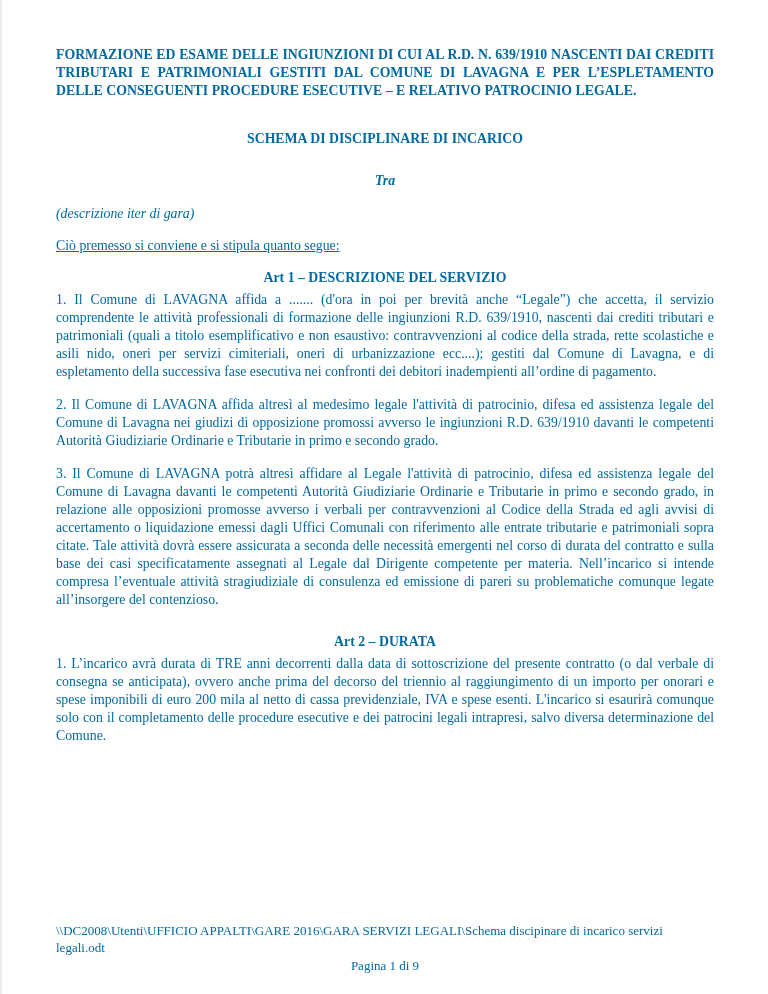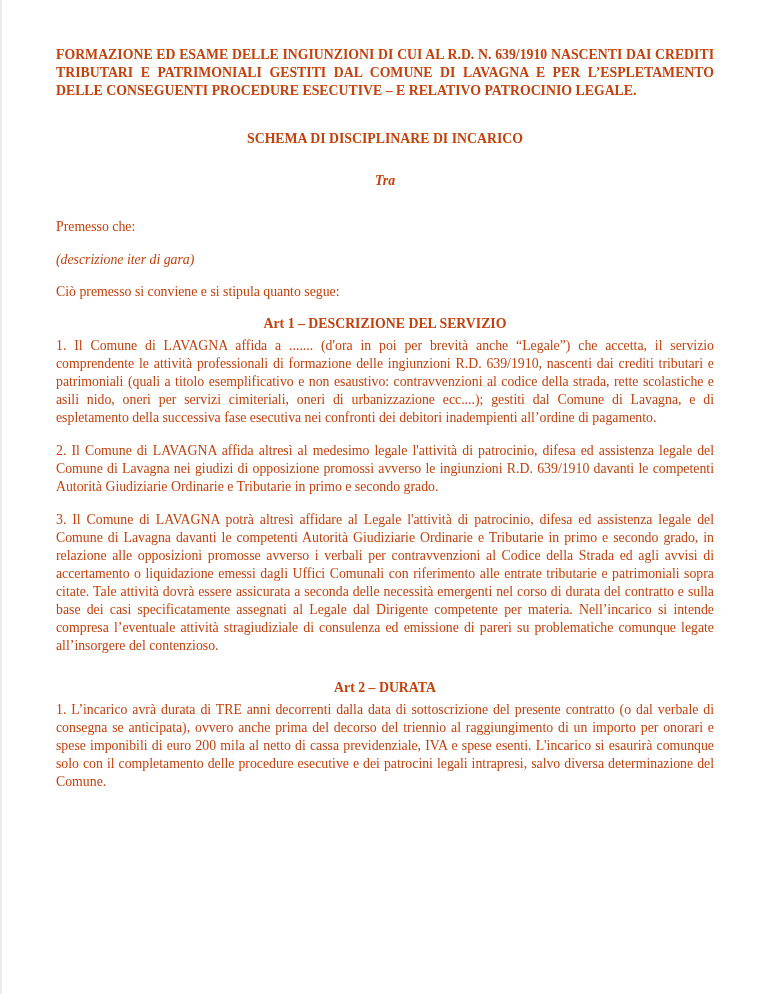--- a/index.html
+++ b/index.html
@@ -7,21 +7,21 @@
     padding: 0;
     background: #ffffff;
   }
   .page {
     position: relative;
     width: 768px;
     height: 994px;
     box-sizing: border-box;
     padding: 46px 54px 0 54px;
     background: #ffffff;
-    color: #c2410c;
+    color: #0369a1;
     font-family: "Liberation Serif", "DejaVu Serif", serif;
     font-size: 13.8px;
     line-height: 18px;
     border-left: 2px solid #ececec;
     overflow: hidden;
   }
   .doc-title {
     margin: 0;
     font-weight: bold;
     text-align: justify;
@@ -39,21 +39,21 @@
     margin: 0;
     font-size: 13.8px;
     line-height: 18px;
     font-weight: normal;
   }
   .subtitle      { margin-top: 30px; }
   .tra           { margin-top: 24px; font-style: italic; }
   .parties       { margin-top: 14px; }
   .premise       { margin-top: 28px; }
   .tender        { margin-top: 15px; }
-  .agreement     { margin-top: 14px; }
+  .agreement     { margin-top: 14px; text-decoration: underline; }
   .art-heading   { margin-top: 14px; }
   .art-heading-2 { margin-top: 24px; }
   .body-par {
     margin-top: 15px;
     text-align: justify;
   }
   .after-heading {
     margin-top: 4px;
   }
   .footer {
@@ -78,32 +78,35 @@
 
 <div class="page">
 
   <p class="doc-title">FORMAZIONE ED ESAME DELLE INGIUNZIONI DI CUI AL R.D. N. 639/1910 NASCENTI DAI CREDITI TRIBUTARI E PATRIMONIALI GESTITI DAL COMUNE DI LAVAGNA E PER L’ESPLETAMENTO DELLE CONSEGUENTI PROCEDURE ESECUTIVE – E RELATIVO PATROCINIO LEGALE.</p>
 
   <h1 class="subtitle centered bold">SCHEMA DI DISCIPLINARE DI INCARICO</h1>
 
   <p class="tra centered bold">Tra</p>
 
 
-  <p class="premise">Premesso che:</p>
 
   <p class="tender italic">(descrizione iter di gara)</p>
 
   <p class="agreement">Ciò premesso si conviene e si stipula quanto segue:</p>
 
   <h2 class="art-heading centered bold">Art 1 – DESCRIZIONE DEL SERVIZIO</h2>
 
   <p class="body-par after-heading">1. Il Comune di LAVAGNA affida a ....... (d'ora in poi per brevità anche “Legale”) che accetta, il servizio comprendente le attività professionali di formazione delle ingiunzioni R.D. 639/1910, nascenti dai crediti tributari e patrimoniali (quali a titolo esemplificativo e non esaustivo: contravvenzioni al codice della strada, rette scolastiche e asili nido, oneri per servizi cimiteriali, oneri di urbanizzazione ecc....); gestiti dal Comune di Lavagna, e di espletamento della successiva fase esecutiva nei confronti dei debitori inadempienti all’ordine di pagamento.</p>
 
   <p class="body-par">2. Il Comune di LAVAGNA affida altresì al medesimo legale l'attività di patrocinio, difesa ed assistenza legale del Comune di Lavagna nei giudizi di opposizione promossi avverso le ingiunzioni R.D. 639/1910 davanti le competenti Autorità Giudiziarie Ordinarie e Tributarie in primo e secondo grado.</p>
 
   <p class="body-par">3. Il Comune di LAVAGNA potrà altresì affidare al Legale l'attività di patrocinio, difesa ed assistenza legale del Comune di Lavagna davanti le competenti Autorità Giudiziarie Ordinarie e Tributarie in primo e secondo grado, in relazione alle opposizioni promosse avverso i verbali per contravvenzioni al Codice della Strada ed agli avvisi di accertamento o liquidazione emessi dagli Uffici Comunali con riferimento alle entrate tributarie e patrimoniali sopra citate. Tale attività dovrà essere assicurata a seconda delle necessità emergenti nel corso di durata del contratto e sulla base dei casi specificatamente assegnati al Legale dal Dirigente competente per materia. Nell’incarico si intende compresa l’eventuale attività stragiudiziale di consulenza ed emissione di pareri su problematiche comunque legate all’insorgere del contenzioso.</p>
 
   <h2 class="art-heading art-heading-2 centered bold">Art 2 – DURATA</h2>
 
   <p class="body-par after-heading">1. L’incarico avrà durata di TRE anni decorrenti dalla data di sottoscrizione del presente contratto (o dal verbale di consegna se anticipata), ovvero anche prima del decorso del triennio al raggiungimento di un importo per onorari e spese imponibili di euro 200 mila al netto di cassa previdenziale, IVA e spese esenti. L'incarico si esaurirà comunque solo con il completamento delle procedure esecutive e dei patrocini legali intrapresi, salvo diversa determinazione del Comune.</p>
 
+  <div class="footer">
+    <div class="footer-path">\\DC2008\Utenti\UFFICIO APPALTI\GARE 2016\GARA SERVIZI LEGALI\Schema discipinare di incarico servizi legali.odt</div>
+    <div class="footer-page">Pagina 1 di 9</div>
+  </div>
 
 </div>
 
 </body></html>

